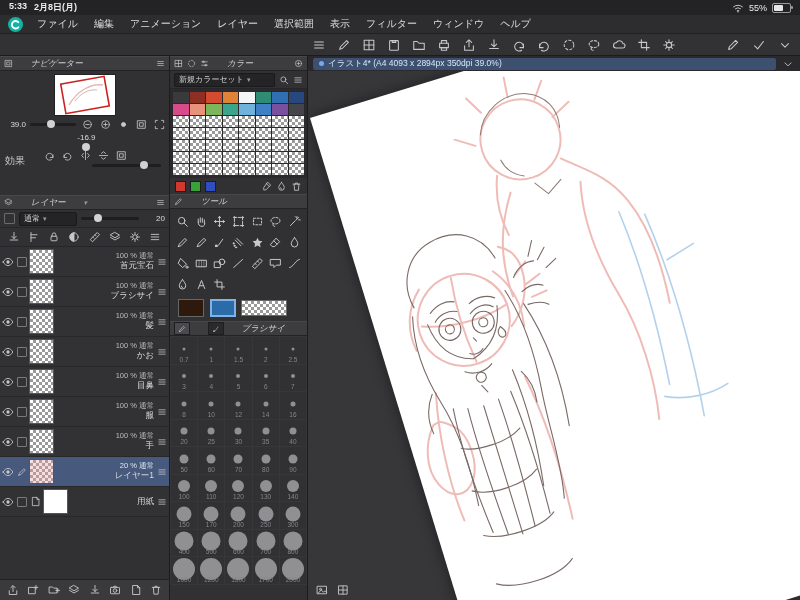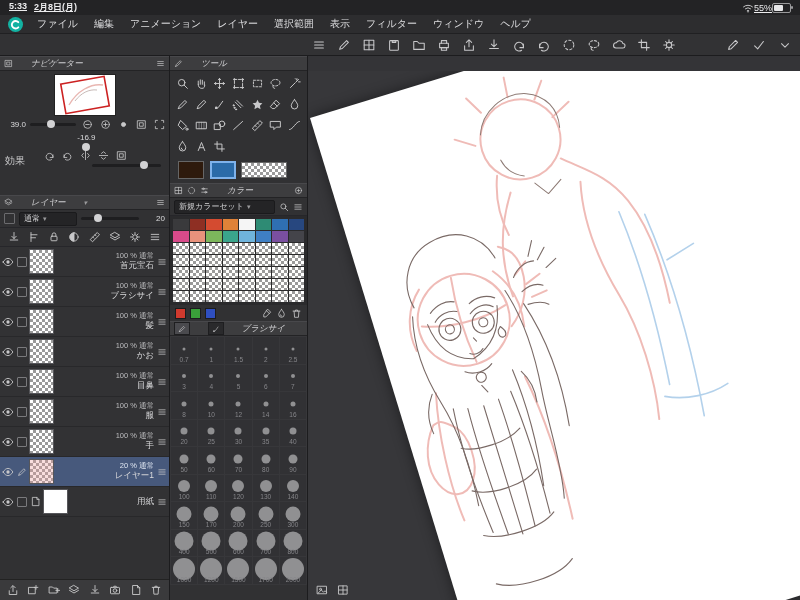--- a/index.html
+++ b/index.html
@@ -5,23 +5,23 @@
   html,body{margin:0;padding:0;}
   body{width:800px;height:600px;position:relative;overflow:hidden;
        font-family:"Liberation Sans",sans-serif;background:#1d1d1f;color:#d8d8da;
        -webkit-font-smoothing:antialiased;}
   #app{position:absolute;inset:0;background:#29292b;}
   .ic{display:inline-flex;align-items:center;justify-content:center;color:#c8c8ca;line-height:0;}
   .ic svg{display:block;}
   
   .statusbar{position:absolute;top:0;left:0;width:800px;height:15px;background:#232325;
     display:flex;justify-content:space-between;align-items:center;padding:0 9px;box-sizing:border-box;
-    font-size:9px;font-weight:bold;color:#ececee;text-decoration:underline;}
+    font-size:9px;font-weight:bold;color:#ececee;}
   .sb-left{display:flex;gap:7px;}
-  .sb-right{display:flex;align-items:center;font-weight:normal;}
+  .sb-right{display:flex;gap:5px;align-items:center;font-weight:normal;}
   .batt{width:17px;height:8px;border:1px solid #9a9a9c;border-radius:2px;position:relative;}
   .batt:after{content:"";position:absolute;right:-3px;top:2px;width:2px;height:3px;background:#9a9a9c;border-radius:1px;}
   .batt .fill{position:absolute;left:1px;top:1px;bottom:1px;width:55%;background:#e6e6e8;border-radius:1px;}
   
   .menubar{position:absolute;top:15px;left:0;width:800px;height:19px;background:#2d2d2f;
     display:flex;align-items:center;font-size:10px;color:#dedee0;border-bottom:1px solid #202022;box-sizing:border-box;}
   .logo{width:15px;height:15px;margin:0 6px 0 8px;border-radius:50%;background:#13b2a2;position:relative;flex:0 0 auto;}
   .logo svg{position:absolute;inset:0;}
   .menu-item{padding:0 8px;height:100%;display:flex;align-items:center;cursor:default;}
   
@@ -669,226 +669,20 @@
               <path d="M3 4.5h10M6.5 4.5V3h3v1.5M4.5 4.5l.7 9h5.6l.7-9"></path>
             </svg>
           </span>
         </div>
     </div>
   </div>
 
   <div class="col2">
     <div>
       <div class="phead">
-        <span class="ic" id="tool-head-ic">
-            <svg viewBox="0 0 16 16" width="9" height="9" fill="none" stroke="currentColor" stroke-width="1.2" stroke-linecap="round" stroke-linejoin="round">
-              <path d="M3 13l1-3 7-7 2 2-7 7-3 1z"></path>
-            </svg>
-          </span>
-        <span>ツール</span>
-        <span class="sp"></span>
-      </div>
-      <div class="toolgrid" id="toolgrid">
-          <span class="tcell">
-            <span class="ic">
-              <svg viewBox="0 0 16 16" width="13" height="13" fill="none" stroke="currentColor" stroke-width="1.2" stroke-linecap="round" stroke-linejoin="round">
-                <circle cx="7" cy="7" r="4"></circle>
-                <path d="M10 10l4 4"></path>
-              </svg>
-            </span>
-          </span>
-          <span class="tcell">
-            <span class="ic">
-              <svg viewBox="0 0 16 16" width="13" height="13" fill="none" stroke="currentColor" stroke-width="1.2" stroke-linecap="round" stroke-linejoin="round">
-                <path d="M4 9V5m2.5 4V3.5m2.5 5.5V4m2.5 6V6M4 9c0 3 1.5 5 4.5 5s3.5-2 3.5-4"></path>
-              </svg>
-            </span>
-          </span>
-          <span class="tcell">
-            <span class="ic">
-              <svg viewBox="0 0 16 16" width="13" height="13" fill="none" stroke="currentColor" stroke-width="1.2" stroke-linecap="round" stroke-linejoin="round">
-                <path d="M8 2v12M2 8h12M8 2L6.5 3.5M8 2l1.5 1.5M8 14l-1.5-1.5M8 14l1.5-1.5M2 8l1.5-1.5M2 8l1.5 1.5M14 8l-1.5-1.5M14 8l-1.5 1.5"></path>
-              </svg>
-            </span>
-          </span>
-          <span class="tcell">
-            <span class="ic">
-              <svg viewBox="0 0 16 16" width="13" height="13" fill="none" stroke="currentColor" stroke-width="1.2" stroke-linecap="round" stroke-linejoin="round">
-                <rect x="3" y="3" width="10" height="10" stroke-dasharray="3 2"></rect>
-                <circle cx="3" cy="3" r="1" fill="currentColor"></circle>
-                <circle cx="13" cy="3" r="1" fill="currentColor"></circle>
-                <circle cx="3" cy="13" r="1" fill="currentColor"></circle>
-                <circle cx="13" cy="13" r="1" fill="currentColor"></circle>
-              </svg>
-            </span>
-          </span>
-          <span class="tcell">
-            <span class="ic">
-              <svg viewBox="0 0 16 16" width="13" height="13" fill="none" stroke="currentColor" stroke-width="1.2" stroke-linecap="round" stroke-linejoin="round">
-                <rect x="3" y="4" width="10" height="8" stroke-dasharray="2.5 2"></rect>
-              </svg>
-            </span>
-          </span>
-          <span class="tcell">
-            <span class="ic">
-              <svg viewBox="0 0 16 16" width="13" height="13" fill="none" stroke="currentColor" stroke-width="1.2" stroke-linecap="round" stroke-linejoin="round">
-                <ellipse cx="8" cy="7" rx="5.5" ry="4" stroke-dasharray="2.5 2"></ellipse>
-                <path d="M5 11c-1 2 1 3 2 3"></path>
-              </svg>
-            </span>
-          </span>
-          <span class="tcell">
-            <span class="ic">
-              <svg viewBox="0 0 16 16" width="13" height="13" fill="none" stroke="currentColor" stroke-width="1.2" stroke-linecap="round" stroke-linejoin="round">
-                <path d="M3 13l6-6M10 6l3-3M11 2v2M13 6h2M9 2l1 1"></path>
-              </svg>
-            </span>
-          </span>
-          <span class="tcell">
-            <span class="ic">
-              <svg viewBox="0 0 16 16" width="13" height="13" fill="none" stroke="currentColor" stroke-width="1.2" stroke-linecap="round" stroke-linejoin="round">
-                <path d="M3 13l1-3 7-7 2 2-7 7-3 1z"></path>
-              </svg>
-            </span>
-          </span>
-          <span class="tcell">
-            <span class="ic">
-              <svg viewBox="0 0 16 16" width="13" height="13" fill="none" stroke="currentColor" stroke-width="1.2" stroke-linecap="round" stroke-linejoin="round">
-                <path d="M3 13l.8-3L11 2.8 13.2 5 6 12.2 3 13z"></path>
-              </svg>
-            </span>
-          </span>
-          <span class="tcell">
-            <span class="ic">
-              <svg viewBox="0 0 16 16" width="13" height="13" fill="none" stroke="currentColor" stroke-width="1.2" stroke-linecap="round" stroke-linejoin="round">
-                <path d="M3 13c2 0 3-.5 4-2l5-7"></path>
-                <circle cx="4" cy="12" r="1.6" fill="currentColor" stroke="none"></circle>
-              </svg>
-            </span>
-          </span>
-          <span class="tcell">
-            <span class="ic">
-              <svg viewBox="0 0 16 16" width="13" height="13" fill="none" stroke="currentColor" stroke-width="1.2" stroke-linecap="round" stroke-linejoin="round">
-                <path d="M6 3l7 7M4 5l7 7"></path>
-                <circle cx="3" cy="12" r=".7" fill="currentColor"></circle>
-                <circle cx="5" cy="14" r=".7" fill="currentColor"></circle>
-                <circle cx="2" cy="9" r=".7" fill="currentColor"></circle>
-              </svg>
-            </span>
-          </span>
-          <span class="tcell">
-            <span class="ic">
-              <svg viewBox="0 0 16 16" width="13" height="13" fill="none" stroke="currentColor" stroke-width="1.2" stroke-linecap="round" stroke-linejoin="round">
-                <path d="M8 2l1.8 3.9L14 6.5l-3 3 .8 4.3L8 11.6l-3.8 2.2.8-4.3-3-3 4.2-.6z" fill="currentColor" stroke="none"></path>
-              </svg>
-            </span>
-          </span>
-          <span class="tcell">
-            <span class="ic">
-              <svg viewBox="0 0 16 16" width="13" height="13" fill="none" stroke="currentColor" stroke-width="1.2" stroke-linecap="round" stroke-linejoin="round">
-                <path d="M9 3l4 4-6 6H4l-2-2z"></path>
-                <path d="M6 6l4 4"></path>
-              </svg>
-            </span>
-          </span>
-          <span class="tcell">
-            <span class="ic">
-              <svg viewBox="0 0 16 16" width="13" height="13" fill="none" stroke="currentColor" stroke-width="1.2" stroke-linecap="round" stroke-linejoin="round">
-                <path d="M8 2c2 3 4 5 4 7.5a4 4 0 1 1-8 0C4 7 6 5 8 2z"></path>
-              </svg>
-            </span>
-          </span>
-          <span class="tcell">
-            <span class="ic">
-              <svg viewBox="0 0 16 16" width="13" height="13" fill="none" stroke="currentColor" stroke-width="1.2" stroke-linecap="round" stroke-linejoin="round">
-                <path d="M6 2l7 7-5 4-5-5z"></path>
-                <circle cx="13.5" cy="12.5" r="1.3"></circle>
-              </svg>
-            </span>
-          </span>
-          <span class="tcell">
-            <span class="ic">
-              <svg viewBox="0 0 16 16" width="13" height="13" fill="none" stroke="currentColor" stroke-width="1.2" stroke-linecap="round" stroke-linejoin="round">
-                <rect x="2" y="4" width="12" height="8"></rect>
-                <path d="M5 4v8M8 4v8M11 4v8" opacity=".5"></path>
-              </svg>
-            </span>
-          </span>
-          <span class="tcell">
-            <span class="ic">
-              <svg viewBox="0 0 16 16" width="13" height="13" fill="none" stroke="currentColor" stroke-width="1.2" stroke-linecap="round" stroke-linejoin="round">
-                <rect x="2" y="6" width="7" height="7"></rect>
-                <circle cx="11" cy="6" r="3.5"></circle>
-              </svg>
-            </span>
-          </span>
-          <span class="tcell">
-            <span class="ic">
-              <svg viewBox="0 0 16 16" width="13" height="13" fill="none" stroke="currentColor" stroke-width="1.2" stroke-linecap="round" stroke-linejoin="round">
-                <path d="M2 13L13 3"></path>
-              </svg>
-            </span>
-          </span>
-          <span class="tcell">
-            <span class="ic">
-              <svg viewBox="0 0 16 16" width="13" height="13" fill="none" stroke="currentColor" stroke-width="1.2" stroke-linecap="round" stroke-linejoin="round">
-                <path d="M2 11L11 2l3 3-9 9z M5 8l1.5 1.5M8 5l1.5 1.5"></path>
-              </svg>
-            </span>
-          </span>
-          <span class="tcell">
-            <span class="ic">
-              <svg viewBox="0 0 16 16" width="13" height="13" fill="none" stroke="currentColor" stroke-width="1.2" stroke-linecap="round" stroke-linejoin="round">
-                <path d="M2 3h12v7H9l-3 3v-3H2z"></path>
-              </svg>
-            </span>
-          </span>
-          <span class="tcell">
-            <span class="ic">
-              <svg viewBox="0 0 16 16" width="13" height="13" fill="none" stroke="currentColor" stroke-width="1.2" stroke-linecap="round" stroke-linejoin="round">
-                <path d="M2 13C6 13 10 3 14 3"></path>
-              </svg>
-            </span>
-          </span>
-          <span class="tcell">
-            <span class="ic">
-              <svg viewBox="0 0 16 16" width="13" height="13" fill="none" stroke="currentColor" stroke-width="1.2" stroke-linecap="round" stroke-linejoin="round">
-                <path d="M8 2c2 3 4 5 4 7.5a4 4 0 1 1-8 0C4 7 6 5 8 2z"></path>
-                <path d="M6.5 10a1.8 1.8 0 0 0 1.5 1.8"></path>
-              </svg>
-            </span>
-          </span>
-          <span class="tcell">
-            <span class="ic">
-              <svg viewBox="0 0 16 16" width="13" height="13" fill="none" stroke="currentColor" stroke-width="1.2" stroke-linecap="round" stroke-linejoin="round">
-                <path d="M4 13L8 3l4 10M5.5 9.5h5"></path>
-              </svg>
-            </span>
-          </span>
-          <span class="tcell">
-            <span class="ic">
-              <svg viewBox="0 0 16 16" width="13" height="13" fill="none" stroke="currentColor" stroke-width="1.2" stroke-linecap="round" stroke-linejoin="round">
-                <path d="M5 2v9h9M2 5h9v9"></path>
-              </svg>
-            </span>
-          </span>
-          <span class="tcell"></span>
-          <span class="tcell"></span>
-          <span class="tcell"></span>
-          <span class="tcell"></span>
-        </div>
-      <div class="colorsel">
-        <span class="bigsw" id="main-color" style="background: rgb(46, 26, 12);"></span>
-        <span class="bigsw selsw" id="sub-color" style="background: rgb(43, 107, 168);"></span>
-        <span class="widesw chk"></span>
-      </div>
-    </div>
-
-    <div>
-      <div class="phead">
         <span id="color-head-icons" style="display:flex;gap:4px;">
             <span class="ic">
               <svg viewBox="0 0 16 16" width="9" height="9" fill="none" stroke="currentColor" stroke-width="1.2" stroke-linecap="round" stroke-linejoin="round">
                 <rect x="2.5" y="2.5" width="11" height="11"></rect>
                 <path d="M2.5 8h11M8 2.5v11"></path>
               </svg>
             </span>
             <span class="ic">
               <svg viewBox="0 0 16 16" width="9" height="9" fill="none" stroke="currentColor" stroke-width="1.2" stroke-linecap="round" stroke-linejoin="round">
                 <circle cx="8" cy="8" r="5.5" stroke-dasharray="2.5 2.5"></circle>
@@ -1006,20 +800,226 @@
           <span class="ic">
             <svg viewBox="0 0 16 16" width="11" height="11" fill="none" stroke="currentColor" stroke-width="1.2" stroke-linecap="round" stroke-linejoin="round">
               <path d="M3 4.5h10M6.5 4.5V3h3v1.5M4.5 4.5l.7 9h5.6l.7-9"></path>
             </svg>
           </span>
         </div>
     </div>
 
     <div>
       <div class="phead">
+        <span class="ic" id="tool-head-ic">
+            <svg viewBox="0 0 16 16" width="9" height="9" fill="none" stroke="currentColor" stroke-width="1.2" stroke-linecap="round" stroke-linejoin="round">
+              <path d="M3 13l1-3 7-7 2 2-7 7-3 1z"></path>
+            </svg>
+          </span>
+        <span>ツール</span>
+        <span class="sp"></span>
+      </div>
+      <div class="toolgrid" id="toolgrid">
+          <span class="tcell">
+            <span class="ic">
+              <svg viewBox="0 0 16 16" width="13" height="13" fill="none" stroke="currentColor" stroke-width="1.2" stroke-linecap="round" stroke-linejoin="round">
+                <circle cx="7" cy="7" r="4"></circle>
+                <path d="M10 10l4 4"></path>
+              </svg>
+            </span>
+          </span>
+          <span class="tcell">
+            <span class="ic">
+              <svg viewBox="0 0 16 16" width="13" height="13" fill="none" stroke="currentColor" stroke-width="1.2" stroke-linecap="round" stroke-linejoin="round">
+                <path d="M4 9V5m2.5 4V3.5m2.5 5.5V4m2.5 6V6M4 9c0 3 1.5 5 4.5 5s3.5-2 3.5-4"></path>
+              </svg>
+            </span>
+          </span>
+          <span class="tcell">
+            <span class="ic">
+              <svg viewBox="0 0 16 16" width="13" height="13" fill="none" stroke="currentColor" stroke-width="1.2" stroke-linecap="round" stroke-linejoin="round">
+                <path d="M8 2v12M2 8h12M8 2L6.5 3.5M8 2l1.5 1.5M8 14l-1.5-1.5M8 14l1.5-1.5M2 8l1.5-1.5M2 8l1.5 1.5M14 8l-1.5-1.5M14 8l-1.5 1.5"></path>
+              </svg>
+            </span>
+          </span>
+          <span class="tcell">
+            <span class="ic">
+              <svg viewBox="0 0 16 16" width="13" height="13" fill="none" stroke="currentColor" stroke-width="1.2" stroke-linecap="round" stroke-linejoin="round">
+                <rect x="3" y="3" width="10" height="10" stroke-dasharray="3 2"></rect>
+                <circle cx="3" cy="3" r="1" fill="currentColor"></circle>
+                <circle cx="13" cy="3" r="1" fill="currentColor"></circle>
+                <circle cx="3" cy="13" r="1" fill="currentColor"></circle>
+                <circle cx="13" cy="13" r="1" fill="currentColor"></circle>
+              </svg>
+            </span>
+          </span>
+          <span class="tcell">
+            <span class="ic">
+              <svg viewBox="0 0 16 16" width="13" height="13" fill="none" stroke="currentColor" stroke-width="1.2" stroke-linecap="round" stroke-linejoin="round">
+                <rect x="3" y="4" width="10" height="8" stroke-dasharray="2.5 2"></rect>
+              </svg>
+            </span>
+          </span>
+          <span class="tcell">
+            <span class="ic">
+              <svg viewBox="0 0 16 16" width="13" height="13" fill="none" stroke="currentColor" stroke-width="1.2" stroke-linecap="round" stroke-linejoin="round">
+                <ellipse cx="8" cy="7" rx="5.5" ry="4" stroke-dasharray="2.5 2"></ellipse>
+                <path d="M5 11c-1 2 1 3 2 3"></path>
+              </svg>
+            </span>
+          </span>
+          <span class="tcell">
+            <span class="ic">
+              <svg viewBox="0 0 16 16" width="13" height="13" fill="none" stroke="currentColor" stroke-width="1.2" stroke-linecap="round" stroke-linejoin="round">
+                <path d="M3 13l6-6M10 6l3-3M11 2v2M13 6h2M9 2l1 1"></path>
+              </svg>
+            </span>
+          </span>
+          <span class="tcell">
+            <span class="ic">
+              <svg viewBox="0 0 16 16" width="13" height="13" fill="none" stroke="currentColor" stroke-width="1.2" stroke-linecap="round" stroke-linejoin="round">
+                <path d="M3 13l1-3 7-7 2 2-7 7-3 1z"></path>
+              </svg>
+            </span>
+          </span>
+          <span class="tcell">
+            <span class="ic">
+              <svg viewBox="0 0 16 16" width="13" height="13" fill="none" stroke="currentColor" stroke-width="1.2" stroke-linecap="round" stroke-linejoin="round">
+                <path d="M3 13l.8-3L11 2.8 13.2 5 6 12.2 3 13z"></path>
+              </svg>
+            </span>
+          </span>
+          <span class="tcell">
+            <span class="ic">
+              <svg viewBox="0 0 16 16" width="13" height="13" fill="none" stroke="currentColor" stroke-width="1.2" stroke-linecap="round" stroke-linejoin="round">
+                <path d="M3 13c2 0 3-.5 4-2l5-7"></path>
+                <circle cx="4" cy="12" r="1.6" fill="currentColor" stroke="none"></circle>
+              </svg>
+            </span>
+          </span>
+          <span class="tcell">
+            <span class="ic">
+              <svg viewBox="0 0 16 16" width="13" height="13" fill="none" stroke="currentColor" stroke-width="1.2" stroke-linecap="round" stroke-linejoin="round">
+                <path d="M6 3l7 7M4 5l7 7"></path>
+                <circle cx="3" cy="12" r=".7" fill="currentColor"></circle>
+                <circle cx="5" cy="14" r=".7" fill="currentColor"></circle>
+                <circle cx="2" cy="9" r=".7" fill="currentColor"></circle>
+              </svg>
+            </span>
+          </span>
+          <span class="tcell">
+            <span class="ic">
+              <svg viewBox="0 0 16 16" width="13" height="13" fill="none" stroke="currentColor" stroke-width="1.2" stroke-linecap="round" stroke-linejoin="round">
+                <path d="M8 2l1.8 3.9L14 6.5l-3 3 .8 4.3L8 11.6l-3.8 2.2.8-4.3-3-3 4.2-.6z" fill="currentColor" stroke="none"></path>
+              </svg>
+            </span>
+          </span>
+          <span class="tcell">
+            <span class="ic">
+              <svg viewBox="0 0 16 16" width="13" height="13" fill="none" stroke="currentColor" stroke-width="1.2" stroke-linecap="round" stroke-linejoin="round">
+                <path d="M9 3l4 4-6 6H4l-2-2z"></path>
+                <path d="M6 6l4 4"></path>
+              </svg>
+            </span>
+          </span>
+          <span class="tcell">
+            <span class="ic">
+              <svg viewBox="0 0 16 16" width="13" height="13" fill="none" stroke="currentColor" stroke-width="1.2" stroke-linecap="round" stroke-linejoin="round">
+                <path d="M8 2c2 3 4 5 4 7.5a4 4 0 1 1-8 0C4 7 6 5 8 2z"></path>
+              </svg>
+            </span>
+          </span>
+          <span class="tcell">
+            <span class="ic">
+              <svg viewBox="0 0 16 16" width="13" height="13" fill="none" stroke="currentColor" stroke-width="1.2" stroke-linecap="round" stroke-linejoin="round">
+                <path d="M6 2l7 7-5 4-5-5z"></path>
+                <circle cx="13.5" cy="12.5" r="1.3"></circle>
+              </svg>
+            </span>
+          </span>
+          <span class="tcell">
+            <span class="ic">
+              <svg viewBox="0 0 16 16" width="13" height="13" fill="none" stroke="currentColor" stroke-width="1.2" stroke-linecap="round" stroke-linejoin="round">
+                <rect x="2" y="4" width="12" height="8"></rect>
+                <path d="M5 4v8M8 4v8M11 4v8" opacity=".5"></path>
+              </svg>
+            </span>
+          </span>
+          <span class="tcell">
+            <span class="ic">
+              <svg viewBox="0 0 16 16" width="13" height="13" fill="none" stroke="currentColor" stroke-width="1.2" stroke-linecap="round" stroke-linejoin="round">
+                <rect x="2" y="6" width="7" height="7"></rect>
+                <circle cx="11" cy="6" r="3.5"></circle>
+              </svg>
+            </span>
+          </span>
+          <span class="tcell">
+            <span class="ic">
+              <svg viewBox="0 0 16 16" width="13" height="13" fill="none" stroke="currentColor" stroke-width="1.2" stroke-linecap="round" stroke-linejoin="round">
+                <path d="M2 13L13 3"></path>
+              </svg>
+            </span>
+          </span>
+          <span class="tcell">
+            <span class="ic">
+              <svg viewBox="0 0 16 16" width="13" height="13" fill="none" stroke="currentColor" stroke-width="1.2" stroke-linecap="round" stroke-linejoin="round">
+                <path d="M2 11L11 2l3 3-9 9z M5 8l1.5 1.5M8 5l1.5 1.5"></path>
+              </svg>
+            </span>
+          </span>
+          <span class="tcell">
+            <span class="ic">
+              <svg viewBox="0 0 16 16" width="13" height="13" fill="none" stroke="currentColor" stroke-width="1.2" stroke-linecap="round" stroke-linejoin="round">
+                <path d="M2 3h12v7H9l-3 3v-3H2z"></path>
+              </svg>
+            </span>
+          </span>
+          <span class="tcell">
+            <span class="ic">
+              <svg viewBox="0 0 16 16" width="13" height="13" fill="none" stroke="currentColor" stroke-width="1.2" stroke-linecap="round" stroke-linejoin="round">
+                <path d="M2 13C6 13 10 3 14 3"></path>
+              </svg>
+            </span>
+          </span>
+          <span class="tcell">
+            <span class="ic">
+              <svg viewBox="0 0 16 16" width="13" height="13" fill="none" stroke="currentColor" stroke-width="1.2" stroke-linecap="round" stroke-linejoin="round">
+                <path d="M8 2c2 3 4 5 4 7.5a4 4 0 1 1-8 0C4 7 6 5 8 2z"></path>
+                <path d="M6.5 10a1.8 1.8 0 0 0 1.5 1.8"></path>
+              </svg>
+            </span>
+          </span>
+          <span class="tcell">
+            <span class="ic">
+              <svg viewBox="0 0 16 16" width="13" height="13" fill="none" stroke="currentColor" stroke-width="1.2" stroke-linecap="round" stroke-linejoin="round">
+                <path d="M4 13L8 3l4 10M5.5 9.5h5"></path>
+              </svg>
+            </span>
+          </span>
+          <span class="tcell">
+            <span class="ic">
+              <svg viewBox="0 0 16 16" width="13" height="13" fill="none" stroke="currentColor" stroke-width="1.2" stroke-linecap="round" stroke-linejoin="round">
+                <path d="M5 2v9h9M2 5h9v9"></path>
+              </svg>
+            </span>
+          </span>
+          <span class="tcell"></span>
+          <span class="tcell"></span>
+          <span class="tcell"></span>
+          <span class="tcell"></span>
+        </div>
+      <div class="colorsel">
+        <span class="bigsw" id="main-color" style="background: rgb(46, 26, 12);"></span>
+        <span class="bigsw selsw" id="sub-color" style="background: rgb(43, 107, 168);"></span>
+        <span class="widesw chk"></span>
+      </div>
+    </div>
+
+    <div>
+      <div class="phead">
         <span class="tabbox on">
             <span class="ic" id="bs-tab1">
               <svg viewBox="0 0 16 16" width="8" height="8" fill="none" stroke="currentColor" stroke-width="1.2" stroke-linecap="round" stroke-linejoin="round">
                 <path d="M3 13l.8-3L11 2.8 13.2 5 6 12.2 3 13z"></path>
               </svg>
             </span>
           </span>
         <span class="tabbox">
             <span class="ic" id="bs-tab2">
               <svg viewBox="0 0 16 16" width="8" height="8" fill="none" stroke="currentColor" stroke-width="1.2" stroke-linecap="round" stroke-linejoin="round">
@@ -1210,20 +1210,31 @@
           </span>
           <span class="bcell">
             <span class="bdot" style="width: 22px; height: 22px;"></span>
             <span class="blab">2000</span>
           </span>
         </div>
     </div>
   </div>
 
   <div class="canvas-area">
+    <div class="canvas-tabs">
+      <div class="canvas-tab">
+        <span class="tabdot"></span>
+        <span>イラスト4* (A4 4093 x 2894px 350dpi 39.0%)</span>
+      </div>
+      <span class="ic" id="tab-chev" style="margin:0 6px;">
+          <svg viewBox="0 0 16 16" width="12" height="12" fill="none" stroke="currentColor" stroke-width="1.2" stroke-linecap="round" stroke-linejoin="round">
+            <path d="M4 6.5l4 4 4-4"></path>
+          </svg>
+        </span>
+    </div>
     <div class="viewport">
       <div class="paper-canvas">
         <svg viewBox="0 0 560 600" width="560" height="600">
 
           <g class="sk skp">
             <circle cx="195" cy="82" r="40"></circle>
             <path d="M150 75l-18-12M165 45l-10-18M195 38l2-20M220 48l12-16M232 70l20-10"></path>
             <path d="M162 110c-8 20-10 40-6 60"></path>
             <path d="M228 112c20 18 40 30 52 60s14 70 10 110"></path>
             <path d="M170 130c-20 30-30 60-28 100"></path>

